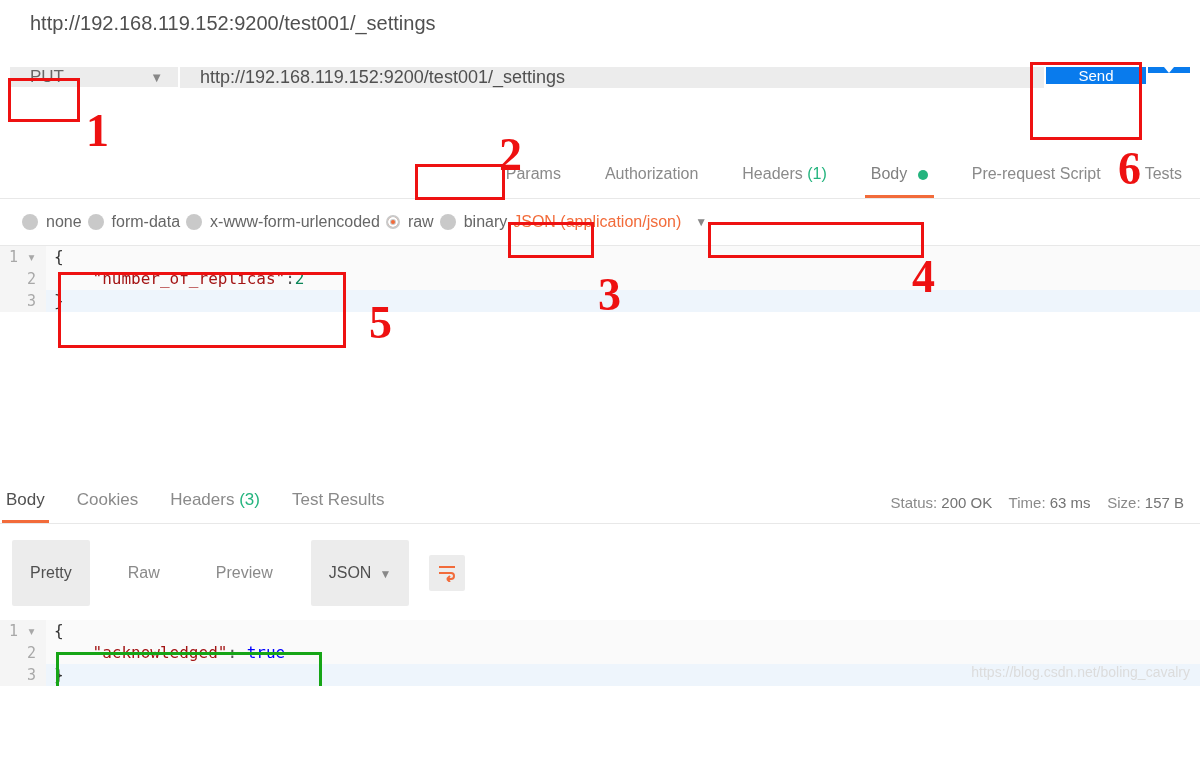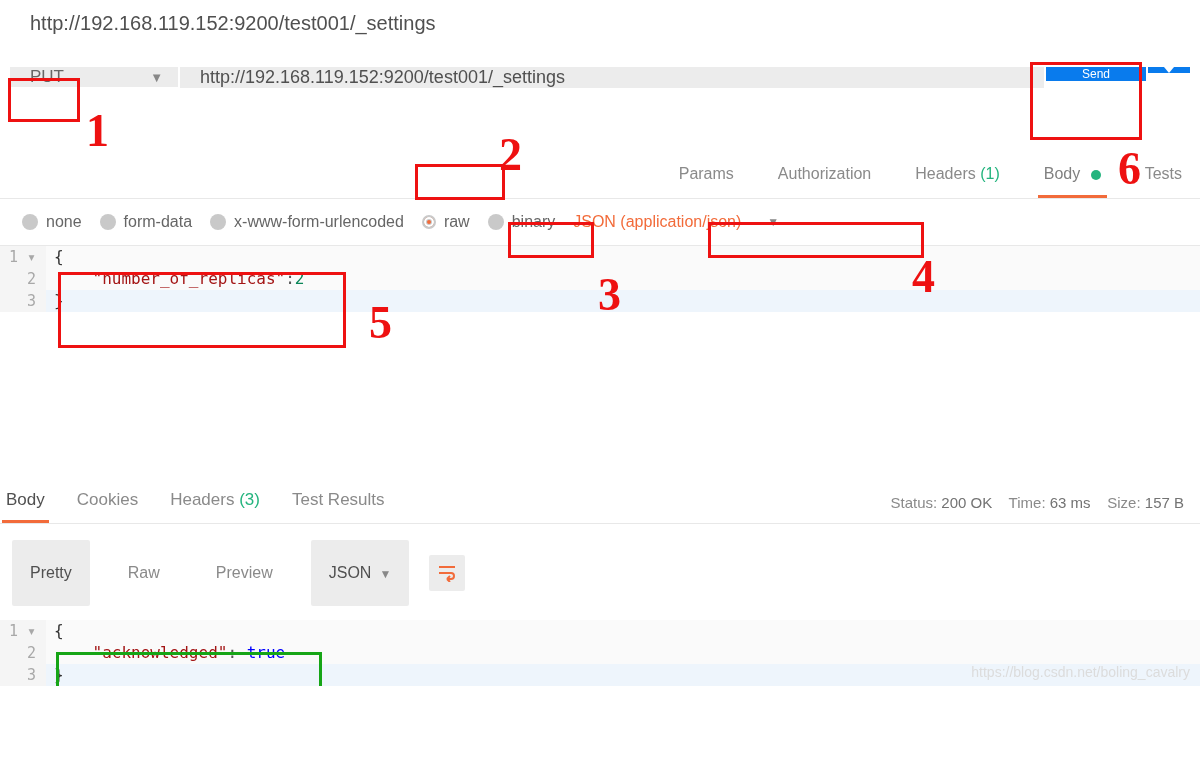--- a/index.html
+++ b/index.html
@@ -2,29 +2,29 @@
 <html><head>
 <meta charset="utf-8">
 <style>
 * { box-sizing: border-box; margin: 0; padding: 0; }
 body { font-family: -apple-system, "Segoe UI", Helvetica, Arial, sans-serif; font-size: 15px; color: #555; background: #fff; width: 1200px; position: relative; }
 .url-header { padding: 12px 30px; font-size: 20px; color: #505050; }
 .request-row { display: flex; align-items: flex-start; padding: 0 10px; margin-top: 20px; height: 58px; }
 .method-select { width: 168px; background: #ececec; display: flex; align-items: center; padding: 0 20px; font-size: 17px; color: #666; position: relative; }
 .method-select .chev { position: absolute; right: 15px; color: #888; font-size: 13px; }
 .url-input { flex: 1; background: #ececec; display: flex; align-items: center; padding: 0 20px; font-size: 18px; color: #505050; margin-left: 2px; }
-.send-btn { width: 100px; background: #097bed; color: #fff; display: flex; align-items: center; justify-content: center; font-size: 12px; margin-left: 2px; cursor: pointer; }
+.send-btn { width: 100px; background: #097bed; color: #fff; display: flex; align-items: center; justify-content: center; font-size: 15px; margin-left: 2px; cursor: pointer; }
 .send-drop { width: 42px; background: #097bed; display: flex; align-items: center; justify-content: center; margin-left: 2px; cursor: pointer; }
 .send-drop .tri { border-top: 6px solid #fff; border-left: 5px solid transparent; border-right: 5px solid transparent; }
 .tabs-row { display: flex; gap: 32px; padding: 0 12px; margin-top: 30px; border-bottom: 1px solid #e8e8e8; justify-content: flex-end; }
 .tab { padding: 10px 6px 12px; font-size: 16px; color: #8a8a8a; cursor: pointer; position: relative; }
 .tab.active { color: #808080; border-bottom: 3px solid #f26b3a; }
 .tab .count { color: #24b47e; }
 .tab .dot { display:inline-block; width:10px; height:10px; border-radius:50%; background:#24b47e; margin-left:6px; vertical-align:middle; }
-.radio-row { display: flex; align-items: center; gap: 18px; padding: 14px 22px; font-size: 16px; color: #666; border-bottom: 1px solid #e8e8e8; }
+.radio-row { display: flex; align-items: center; gap: 6px; padding: 14px 22px; font-size: 16px; color: #666; border-bottom: 1px solid #e8e8e8; }
 .radio { display: inline-flex; align-items: center; gap: 8px; cursor: pointer; }
 .radio-circle { width: 16px; height: 16px; border-radius: 50%; background: #c9c9c9; }
 .radio-circle.on { background: #f26b3a; box-shadow: 0 0 0 2px #fff inset, 0 0 0 3px #c9c9c9 inset; border: 2px solid #c9c9c9; width:14px; height:14px; }
 .json-type { color: #f26b3a; }
 .json-chev { color: #888; font-size: 12px; margin-left: 8px; }
 .code-area { background: #fafafa; border: none; }
 .code-line { display: flex; align-items: center; font-family: Consolas, monospace; font-size: 16px; line-height: 22px; }
 .gutter { width: 46px; text-align: right; padding-right: 10px; color: #a8a8a8; background: #f5f5f5; user-select: none; font-size: 15px; }
 .code-txt { padding-left: 8px; white-space: pre; }
 .code-txt .brace { color: #333; }
@@ -77,20 +77,21 @@
   <div class="tab">Params</div>
   <div class="tab">Authorization</div>
   <div class="tab">
     <span>Headers</span>
     <span class="count">(1)</span>
   </div>
   <div class="tab active">
     <span>Body</span>
     <span class="dot"></span>
   </div>
+  <div class="tab">Pre-request Script</div>
   <div class="tab">Tests</div>
 </div>
 
 <div class="radio-row">
   <label class="radio">
       <span class="radio-circle"></span>
       <span>none</span>
     </label>
   <label class="radio">
       <span class="radio-circle"></span>

